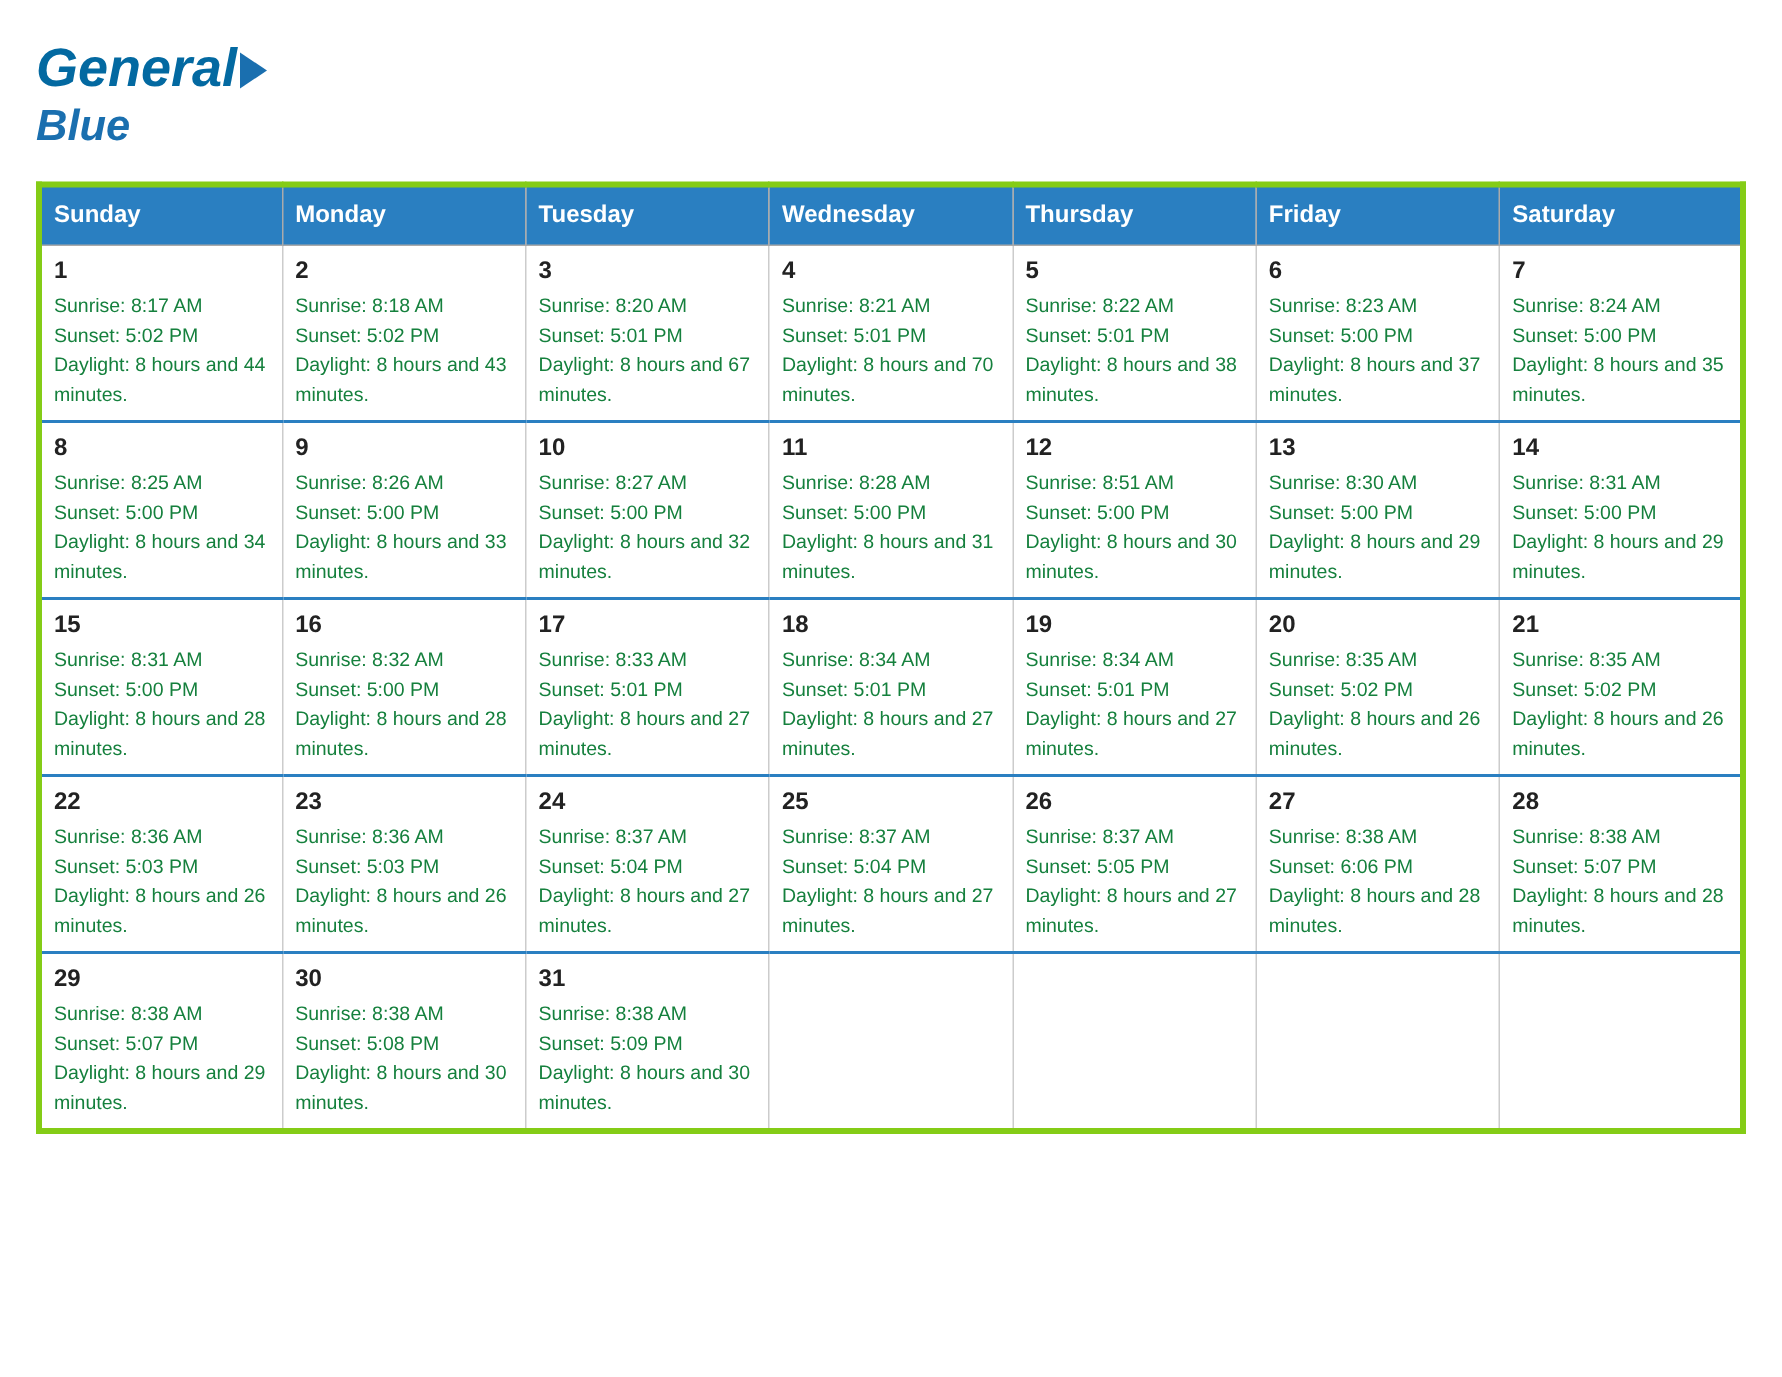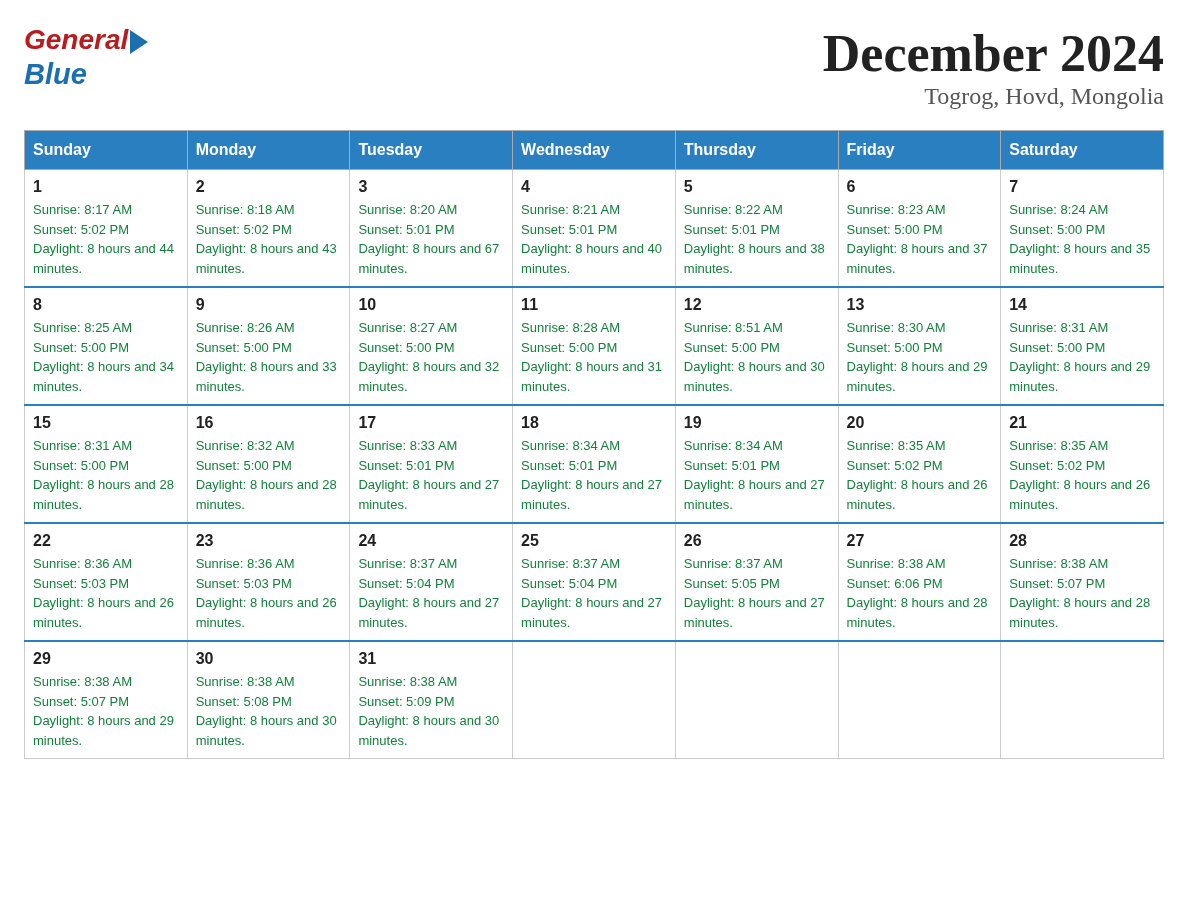--- a/index.html
+++ b/index.html
@@ -10,23 +10,23 @@
       width: 1188px;
       min-height: 918px;
     }
     .header {
       display: flex;
       justify-content: space-between;
       align-items: flex-start;
       margin-bottom: 20px;
     }
     .logo-text-general {
-      font-size: 28px;
-      font-weight: bold;
-      color: #b91c1c;
+      font-size: 36px;
+      font-weight: bold;
+      color: #0369a1;
       font-style: italic;
     }
     .logo-triangle {
       width: 0;
       height: 0;
       border-left: 18px solid #1a6faf;
       border-top: 12px solid transparent;
       border-bottom: 12px solid transparent;
       margin-left: 2px;
       margin-top: 4px;
@@ -57,21 +57,21 @@
     }
     .title-block h2 {
       font-size: 24px;
       font-weight: normal;
       color: #555;
       font-family: Georgia, serif;
     }
     .calendar {
       width: 100%;
       border-collapse: collapse;
-      border: 1px solid #84cc16;
+      border: 4px solid #84cc16;
     }
     .calendar th {
       background-color: #2a7fc1;
       color: #fff;
       font-size: 16px;
       font-weight: bold;
       padding: 10px 8px;
       text-align: left;
       border: 1px solid #aaa;
     }
@@ -106,24 +106,20 @@
 </head>
 <body>
 
 <div class="header">
   <div class="logo-wrapper">
     <div class="logo-top-row">
       <span class="logo-text-general">General</span>
       <div class="logo-triangle"></div>
     </div>
     <span class="logo-blue">Blue</span>
-  </div>
-  <div class="title-block">
-    <h1>December 2024</h1>
-    <h2>Togrog, Hovd, Mongolia</h2>
   </div>
 </div>
 
 <table class="calendar">
   <thead>
     <tr>
       <th>Sunday</th>
       <th>Monday</th>
       <th>Tuesday</th>
       <th>Wednesday</th>
@@ -156,21 +152,21 @@
           <span>Sunrise: 8:20 AM</span><br>
           <span>Sunset: 5:01 PM</span><br>
           <span>Daylight: 8 hours and 67 minutes.</span>
         </div>
       </td>
         <td>
         <span class="day-number">4</span>
         <div class="day-info">
           <span>Sunrise: 8:21 AM</span><br>
           <span>Sunset: 5:01 PM</span><br>
-          <span>Daylight: 8 hours and 40 minutes.</span>
+          <span>Daylight: 8 hours and 70 minutes.</span>
         </div>
       </td>
         <td>
         <span class="day-number">5</span>
         <div class="day-info">
           <span>Sunrise: 8:22 AM</span><br>
           <span>Sunset: 5:01 PM</span><br>
           <span>Daylight: 8 hours and 38 minutes.</span>
         </div>
       </td>

